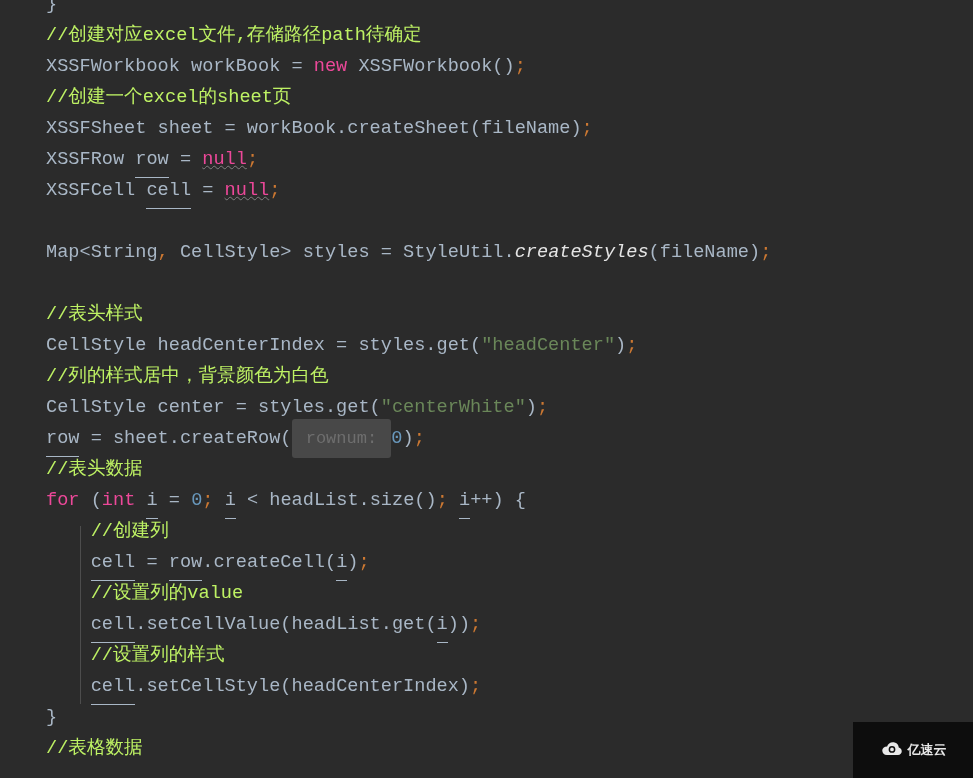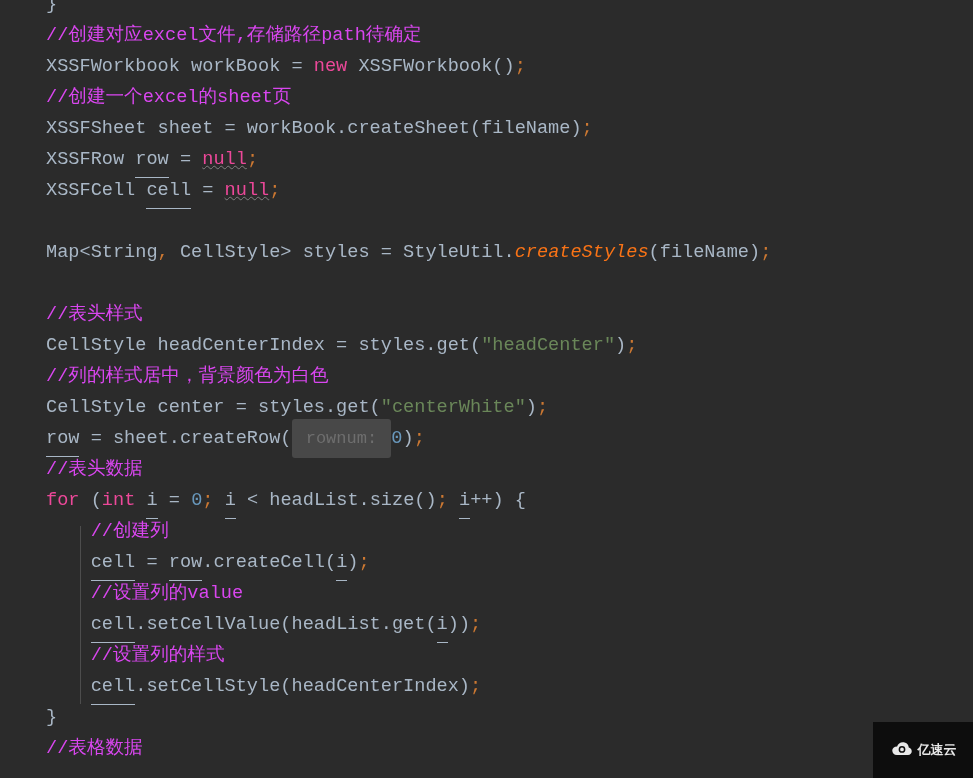--- a/index.html
+++ b/index.html
@@ -8,42 +8,42 @@
   pre.code {
     font-family: "Consolas", "Courier New", monospace;
     font-size: 18.6px;
     line-height: 31px;
     color: #a9b7c6;
     padding: 0 46px;
     white-space: pre;
     position: relative;
     top: -11px;
   }
-  .c-comment { color: #d946ef; }
+  .c-comment { color: #bef264; }
   .c-kw      { color: #ec4899; }
   .c-str     { color: #6a8759; }
   .c-num     { color: #6897bb; }
-  .c-static  { color: #f97316; font-style: italic; }
+  .c-static  { color: #e5e5e5; font-style: italic; }
   .c-sc      { color: #cc7832; }
   .c-hint    { color: #6e6e6e; background: #484848; padding: 10px 4px; border-radius: 3px; font-size: 17px; }
   .ul        { border-bottom: 1px solid #a9b7c6; padding-bottom: 7px; }
   .wav       { text-decoration: underline wavy #808080; text-decoration-thickness: 1px; }
   .indent-bar {
     position: absolute;
     left: 80px;
     top: 526px;
     width: 1px;
     height: 178px;
     background: #4d4d4d;
   }
   .watermark {
     position: absolute;
     right: 0;
     bottom: 0;
-    width: 100px;
+    width: 120px;
     height: 56px;
     background: #0d0d0d;
     color: #e8e8e8;
     font-family: "Microsoft YaHei", sans-serif;
     font-size: 13px;
     font-weight: 600;
     display: flex;
     align-items: center;
     justify-content: center;
     gap: 4px;

